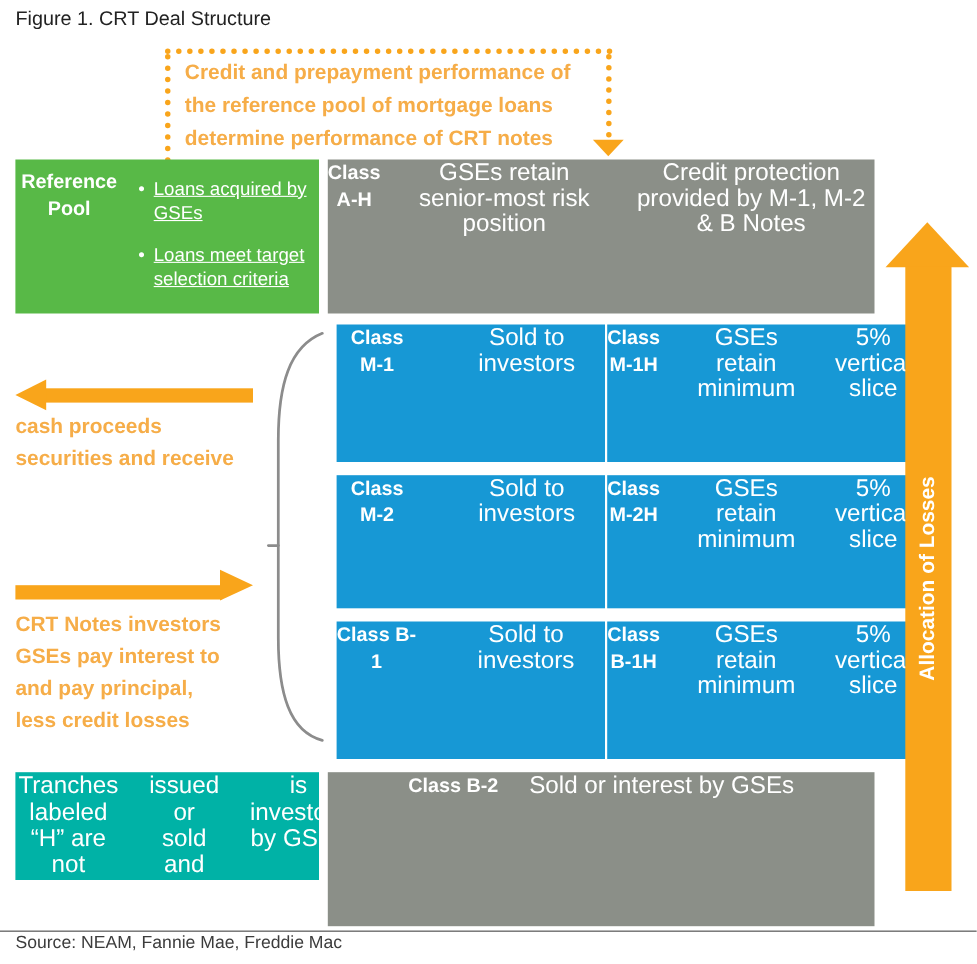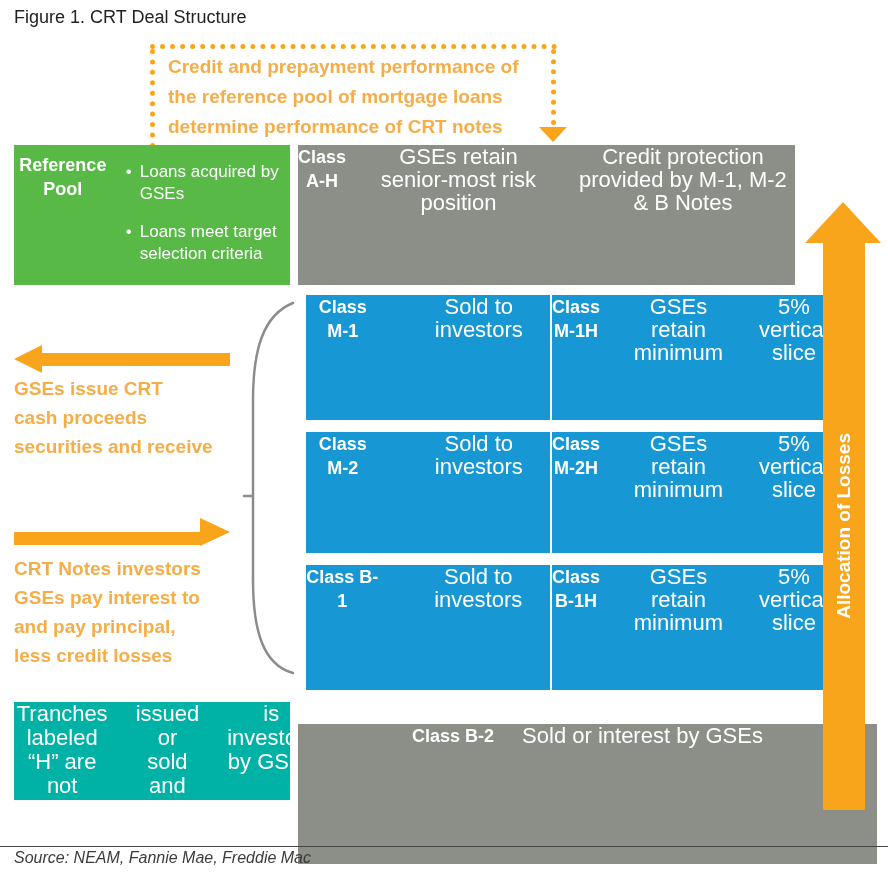--- a/index.html
+++ b/index.html
@@ -4,53 +4,53 @@
 <style>
   html,body{margin:0;padding:0;}
   body{
     width:888px;height:876px;position:relative;background:#ffffff;
     font-family:"Liberation Sans", sans-serif;overflow:hidden;
     -webkit-font-smoothing:antialiased;
   }
   .abs{position:absolute;}
   
   .fig-title{left:14px;top:7px;font-size:18px;font-weight:normal;color:var(--title-text);}
-  .source{left:14px;top:849px;font-size:16px;font-style:italic;color:var(--source-text);}
+  .source{left:14px;top:849px;font-size:16px;color:var(--source-text);}
   .footer-rule{left:0;top:846px;width:888px;height:1px;background:#454545;}
   
   .dot-top{left:150px;top:44px;width:407px;height:0;border-top:5px dotted var(--orange);}
   .dot-left{left:150px;top:49px;width:0;height:99px;border-left:5px dotted var(--orange);}
   .dot-right{left:551px;top:49px;width:0;height:76px;border-left:5px dotted var(--orange);}
   .down-head{left:539px;top:127px;width:0;height:0;
     border-left:14px solid transparent;border-right:14px solid transparent;
     border-top:15px solid var(--orange);}
   .callout-text{left:168px;top:52px;width:390px;font-size:19px;font-weight:bold;
     color:var(--orange-text);line-height:30px;}
   
   .box{color:#ffffff;display:flex;justify-content:center;
     text-align:center;box-sizing:border-box;}
   .box-title{font-size:18px;font-weight:bold;line-height:24px;}
   .box-line{font-size:22px;line-height:23px;margin-left:28px;}
   .box-line:empty{display:none;}
   .green-box{left:14px;top:145px;width:276px;height:140px;background:var(--green);
     justify-content:flex-start;padding-top:8px;}
   .green-box .box-title{margin-bottom:2px;}
-  .bullets{text-align:left;padding:0 10px 0 28px;}
+  .bullets{text-align:left;padding:0 10px 0 28px;text-decoration:underline;}
   .bullet{position:relative;font-size:17px;line-height:22px;margin-top:8px;}
   .bullet::before{content:"•";position:absolute;left:-14px;}
   .gray-ah{left:298px;top:145px;width:497px;height:140px;background:var(--gray);}
   .tranche{background:var(--blue);}
   .col1{left:306px;width:244px;}
   .col2{left:552px;width:279px;}
   .row1{top:295px;height:125px;}
   .row2{top:432px;height:121px;}
   .row3{top:565px;height:125px;}
   .teal-box{left:14px;top:702px;width:276px;height:98px;background:var(--teal);}
   .teal-box .box-line{line-height:24px;}
-  .gray-b2{left:298px;top:724px;width:579px;height:140px;background:var(--gray);text-align:center;}
+  .gray-b2{left:298px;top:702px;width:497px;height:140px;background:var(--gray);text-align:center;}
   
   .arrow-shaft{background:var(--orange);}
   .arrow-left-shaft{left:40px;top:353px;width:190px;height:13px;}
   .arrow-left-head{left:14px;top:345px;width:0;height:0;
     border-top:14px solid transparent;border-bottom:14px solid transparent;
     border-right:28px solid var(--orange);}
   .arrow-right-shaft{left:14px;top:532px;width:188px;height:13px;}
   .arrow-right-head{left:200px;top:518px;width:0;height:0;
     border-top:14px solid transparent;border-bottom:14px solid transparent;
     border-left:30px solid var(--orange);}
@@ -141,21 +141,20 @@
 </div>
 
 <div class="abs box gray-b2">
   <div class="box-title">Class B-2</div>
   <div class="box-line">Sold or interest by GSEs</div>
 </div>
 
 <div class="abs arrow-shaft arrow-left-shaft"></div>
 <div class="abs arrow-left-head"></div>
 <div class="abs side-label label-issue">
-  <div>GSEs issue CRT</div>
   <div>cash proceeds</div>
   <div>securities and receive</div>
 </div>
 
 <div class="abs arrow-shaft arrow-right-shaft"></div>
 <div class="abs arrow-right-head"></div>
 <div class="abs side-label label-pay">
   <div>CRT Notes investors</div>
   <div>GSEs pay interest to</div>
   <div>and pay principal,</div>

